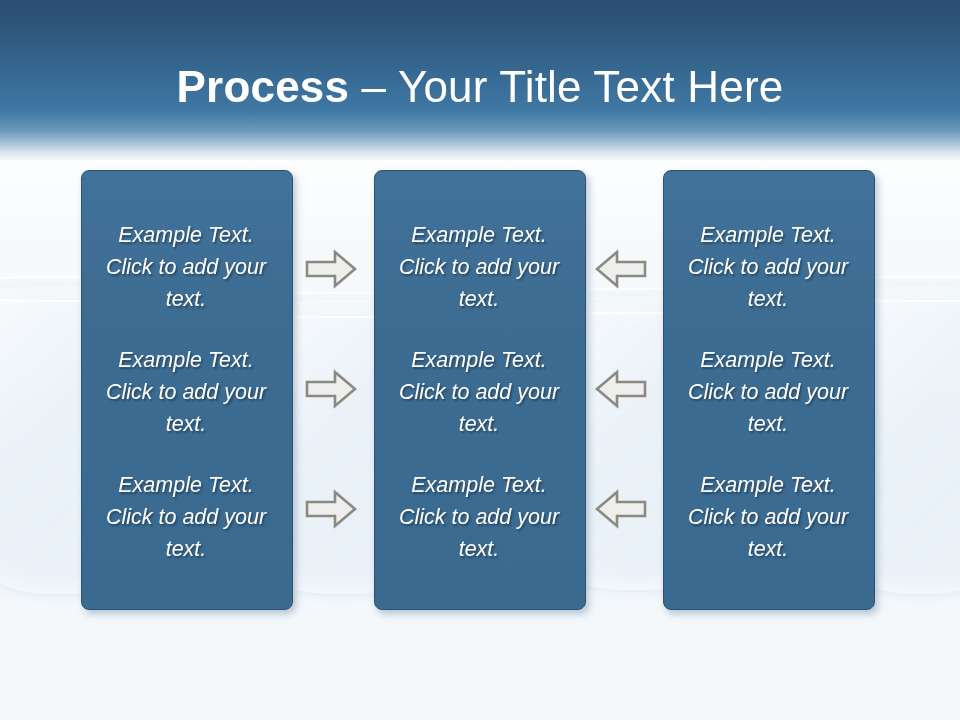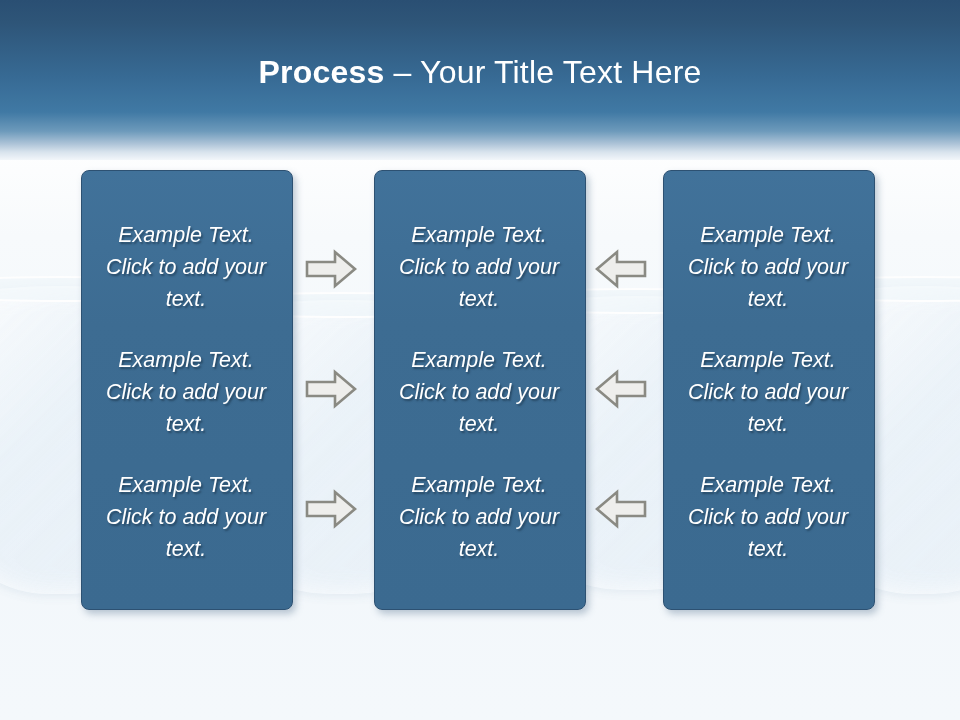--- a/index.html
+++ b/index.html
@@ -57,24 +57,24 @@
     background: rgba(238,245,250,0.5);
   }
   .rim-1 { left: -92px; top: 276px; width: 300px; }
   .rim-2 { left: 176px; top: 292px; width: 330px; }
   .rim-3 { left: 470px; top: 288px; width: 330px; }
   .rim-4 { left: 772px; top: 276px; width: 300px; }
 
   
   .title {
     position: absolute;
-    left: 0; top: 50px; width: 960px;
+    left: 0; top: 65px; width: 960px;
     text-align: center;
     color: #ffffff;
-    font-size: 32px;
+    font-size: 44px;
     line-height: 44px;
     letter-spacing: 0.2px;
     white-space: nowrap;
   }
   .title .strong { font-weight: 700; }
   .title .light  { font-weight: 400; }
   .title .dash   { font-weight: 400; }
 
   
   .col {

